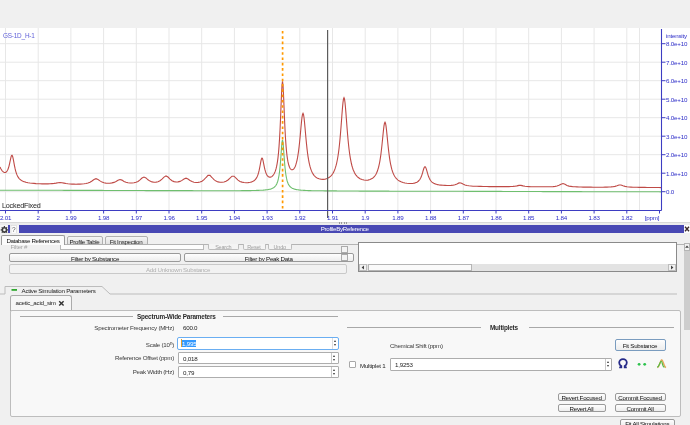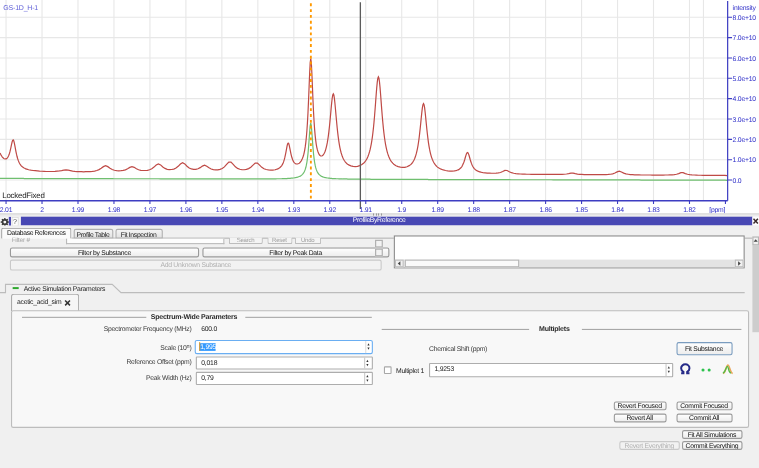--- a/index.html
+++ b/index.html
@@ -1,18 +1,18 @@
 <!DOCTYPE html>
 <html><head>
 <meta charset="utf-8">
 <style>
   * { margin:0; padding:0; box-sizing:border-box; }
   html,body { width:690px; height:425px; overflow:hidden; }
   body { font-family:"Liberation Sans", sans-serif; background:#f0f0f0; }
-  #stage { position:relative; width:690px; height:316px; }
+  #stage { position:relative; width:690px; height:316px;margin-top:28px; }
   .abs { position:absolute; }
   .btn { position:absolute; background:linear-gradient(#fefefe,#ededed); border:1px solid #9a9a9a; border-radius:2px;
          font-size:6.2px; color:#111; text-align:center; letter-spacing:-0.25px; white-space:nowrap; overflow:hidden; }
   .btn.dis { background:#f2f2f2; border-color:#c9c9c9; color:#b0b0b0; }
   .inp { position:absolute; background:#fff; border:1px solid #adadad; border-radius:1px; font-size:6.2px; color:#222; letter-spacing:-0.2px; }
   .inp .val { position:absolute; left:4px; top:50%; transform:translateY(-50%); }
   .spin { position:absolute; right:0; top:0; bottom:0; width:6.5px; border-left:1px solid #c9c9c9; }
   .spin:before { content:""; position:absolute; left:1.4px; top:2.2px; border-left:1.8px solid transparent; border-right:1.8px solid transparent; border-bottom:2.6px solid #333; }
   .spin:after  { content:""; position:absolute; left:1.4px; bottom:2.2px; border-left:1.8px solid transparent; border-right:1.8px solid transparent; border-top:2.6px solid #333; }
   .lbl { position:absolute; font-size:6.2px; color:#3a3a3a; letter-spacing:-0.25px; white-space:nowrap; }

